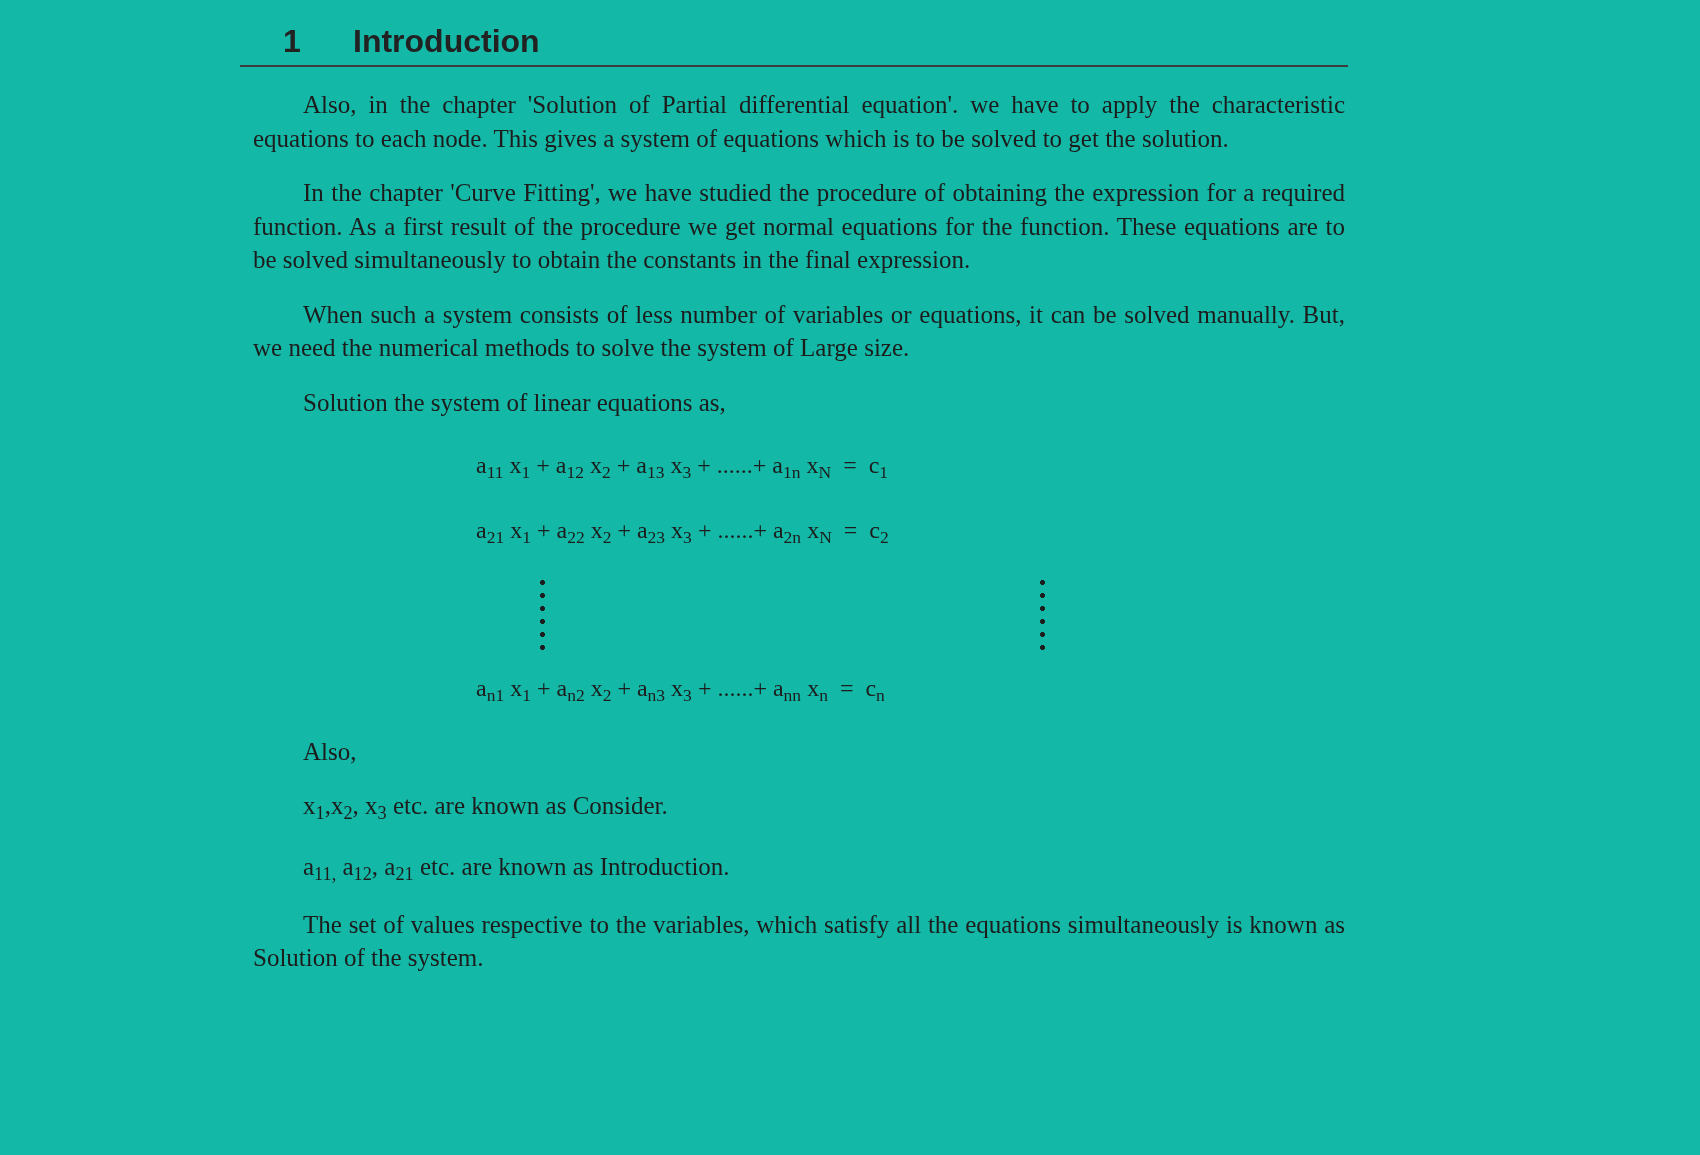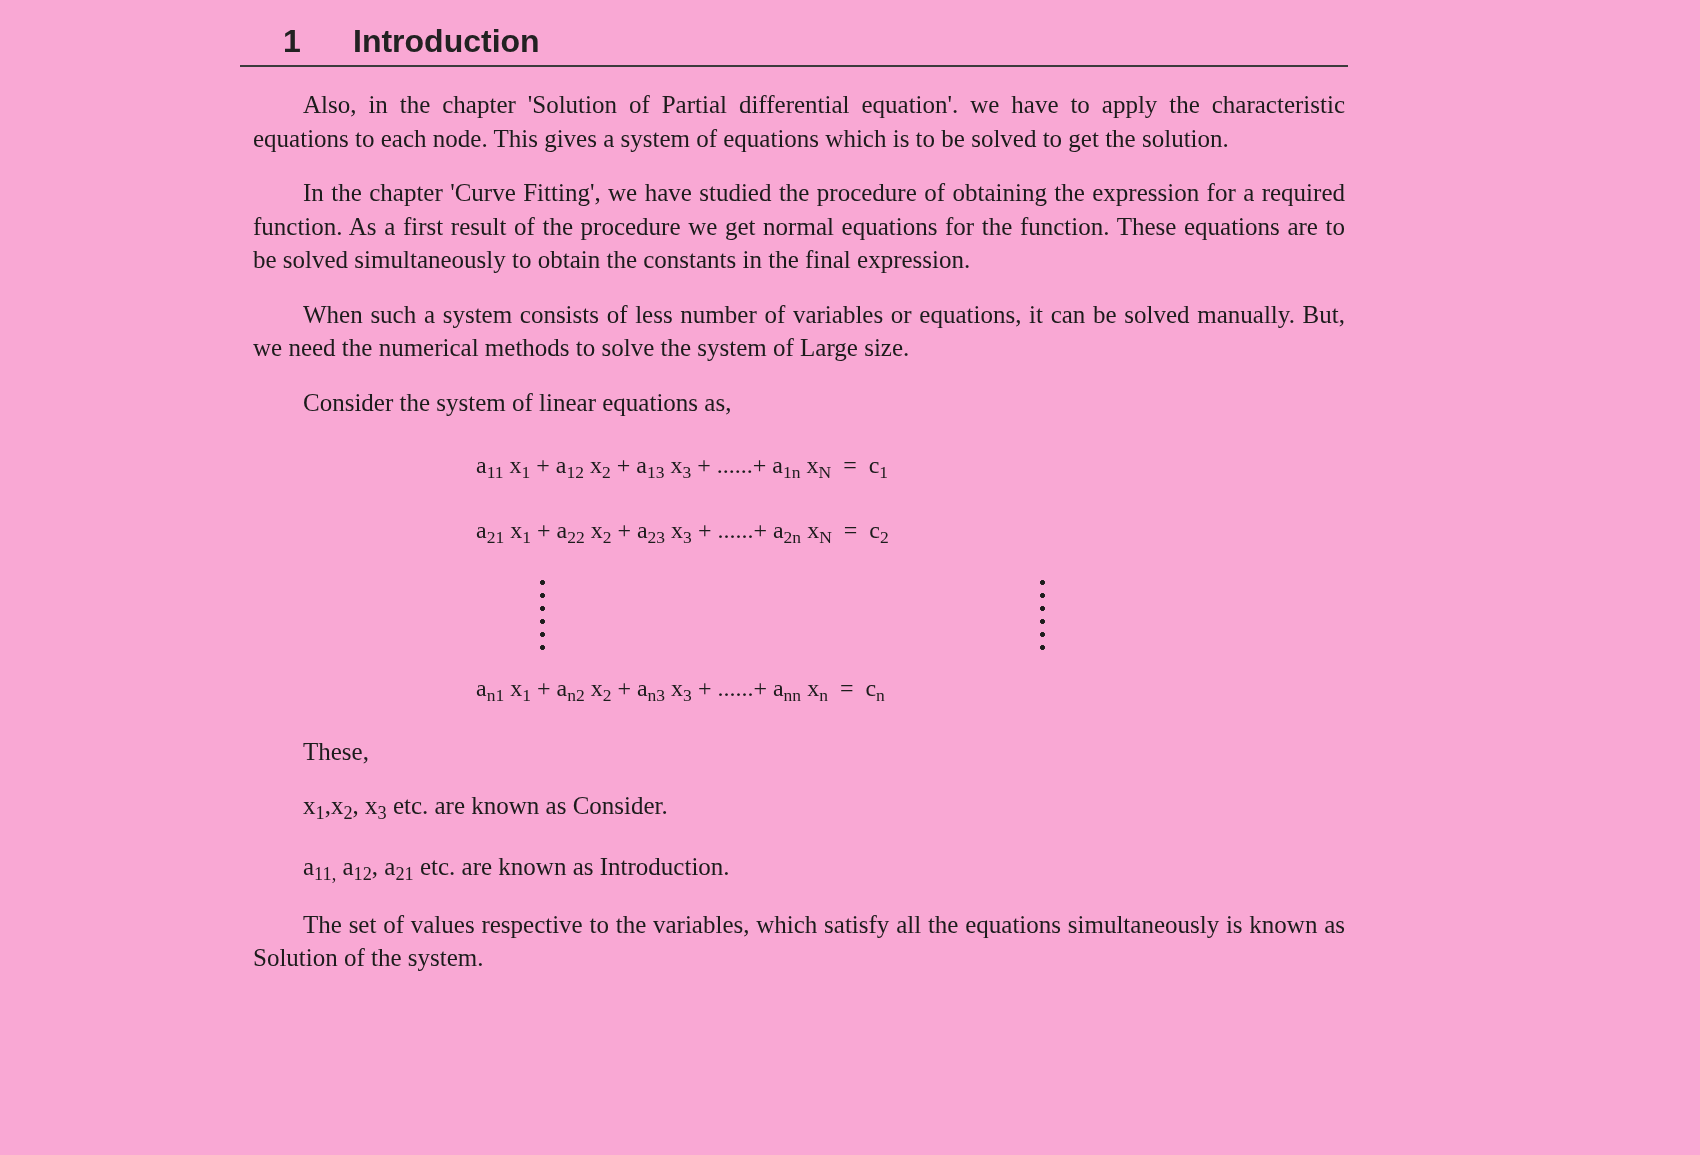--- a/index.html
+++ b/index.html
@@ -1,18 +1,18 @@
 <!DOCTYPE html>
 <html><head>
 <meta charset="utf-8">
 <style>
   html, body { margin:0; padding:0; background:#ffffff; }
   .page {
     position:relative; width:1700px; height:1155px;
-    background:#f9a8d4; overflow:hidden; color:#1c1c1c;
+    background:#14b8a6; overflow:hidden; color:#1c1c1c;
   }
   .content { position:absolute; left:253px; top:0; width:1092px; }
 
   .heading {
     margin-top:22px; line-height:38px;
     font-family:"Liberation Sans", sans-serif;
     font-weight:bold; font-size:32px; color:#222;
     padding-left:30px;
   }
   .h-num { display:inline-block; width:70px; }
@@ -57,31 +57,31 @@
   <div class="content">
 
     <div class="heading">
       <span class="h-num">1</span><span class="h-title">Introduction</span>
     </div>
     <div class="rule"></div>
 
     <p class="body ind mt-a">Also, in the chapter 'Solution of Partial differential equation'. we have to apply the characteristic equations to each node. This gives a system of equations which is to be solved to get the solution.</p>
     <p class="body ind mt-a">In the chapter 'Curve Fitting', we have studied the procedure of obtaining the expression for a required function. As a first result of the procedure we get normal equations for the function. These equations are to be solved simultaneously to obtain the constants in the final expression.</p>
     <p class="body ind mt-a">When such a system consists of less number of variables or equations, it can be solved manually. But, we need the numerical methods to solve the system of Large size.</p>
-    <p class="body lead mt-a">Consider the system of linear equations as,</p>
+    <p class="body lead mt-a">Solution the system of linear equations as,</p>
 
     <div class="eq-block">
       <div class="eq-line"><span>a</span><span class="sb">11</span><span> x</span><span class="sb">1</span><span> + a</span><span class="sb">12</span><span> x</span><span class="sb">2</span><span> + a</span><span class="sb">13</span><span> x</span><span class="sb">3</span><span> + ......+ a</span><span class="sb">1n</span><span> x</span><span class="sb">N</span><span>  =  c</span><span class="sb">1</span></div>
       <div class="eq-line"><span>a</span><span class="sb">21</span><span> x</span><span class="sb">1</span><span> + a</span><span class="sb">22</span><span> x</span><span class="sb">2</span><span> + a</span><span class="sb">23</span><span> x</span><span class="sb">3</span><span> + ......+ a</span><span class="sb">2n</span><span> x</span><span class="sb">N</span><span>  =  c</span><span class="sb">2</span></div>
       <div class="dots-row">
         <span class="vdots vdots-left"></span>
         <span class="vdots vdots-right"></span>
       </div>
       <div class="eq-line"><span>a</span><span class="sb">n1</span><span> x</span><span class="sb">1</span><span> + a</span><span class="sb">n2</span><span> x</span><span class="sb">2</span><span> + a</span><span class="sb">n3</span><span> x</span><span class="sb">3</span><span> + ......+ a</span><span class="sb">nn</span><span> x</span><span class="sb">n</span><span>  =  c</span><span class="sb">n</span></div>
     </div>
 
-    <p class="body lead mt-b">These,</p>
+    <p class="body lead mt-b">Also,</p>
     <p class="body lead def mt-a"><span>x</span><span class="sb">1</span><span>,x</span><span class="sb">2</span><span>, x</span><span class="sb">3</span><span> etc. are known as Consider.</span></p>
     <p class="body lead def mt-b"><span>a</span><span class="sb">11,</span><span> a</span><span class="sb">12</span><span>, a</span><span class="sb">21</span><span> etc. are known as Introduction.</span></p>
     <p class="body ind mt-c">The set of values respective to the variables, which satisfy all the equations simultaneously is known as Solution of the system.</p>
 
   </div>
 </div>
 
 </body></html>

